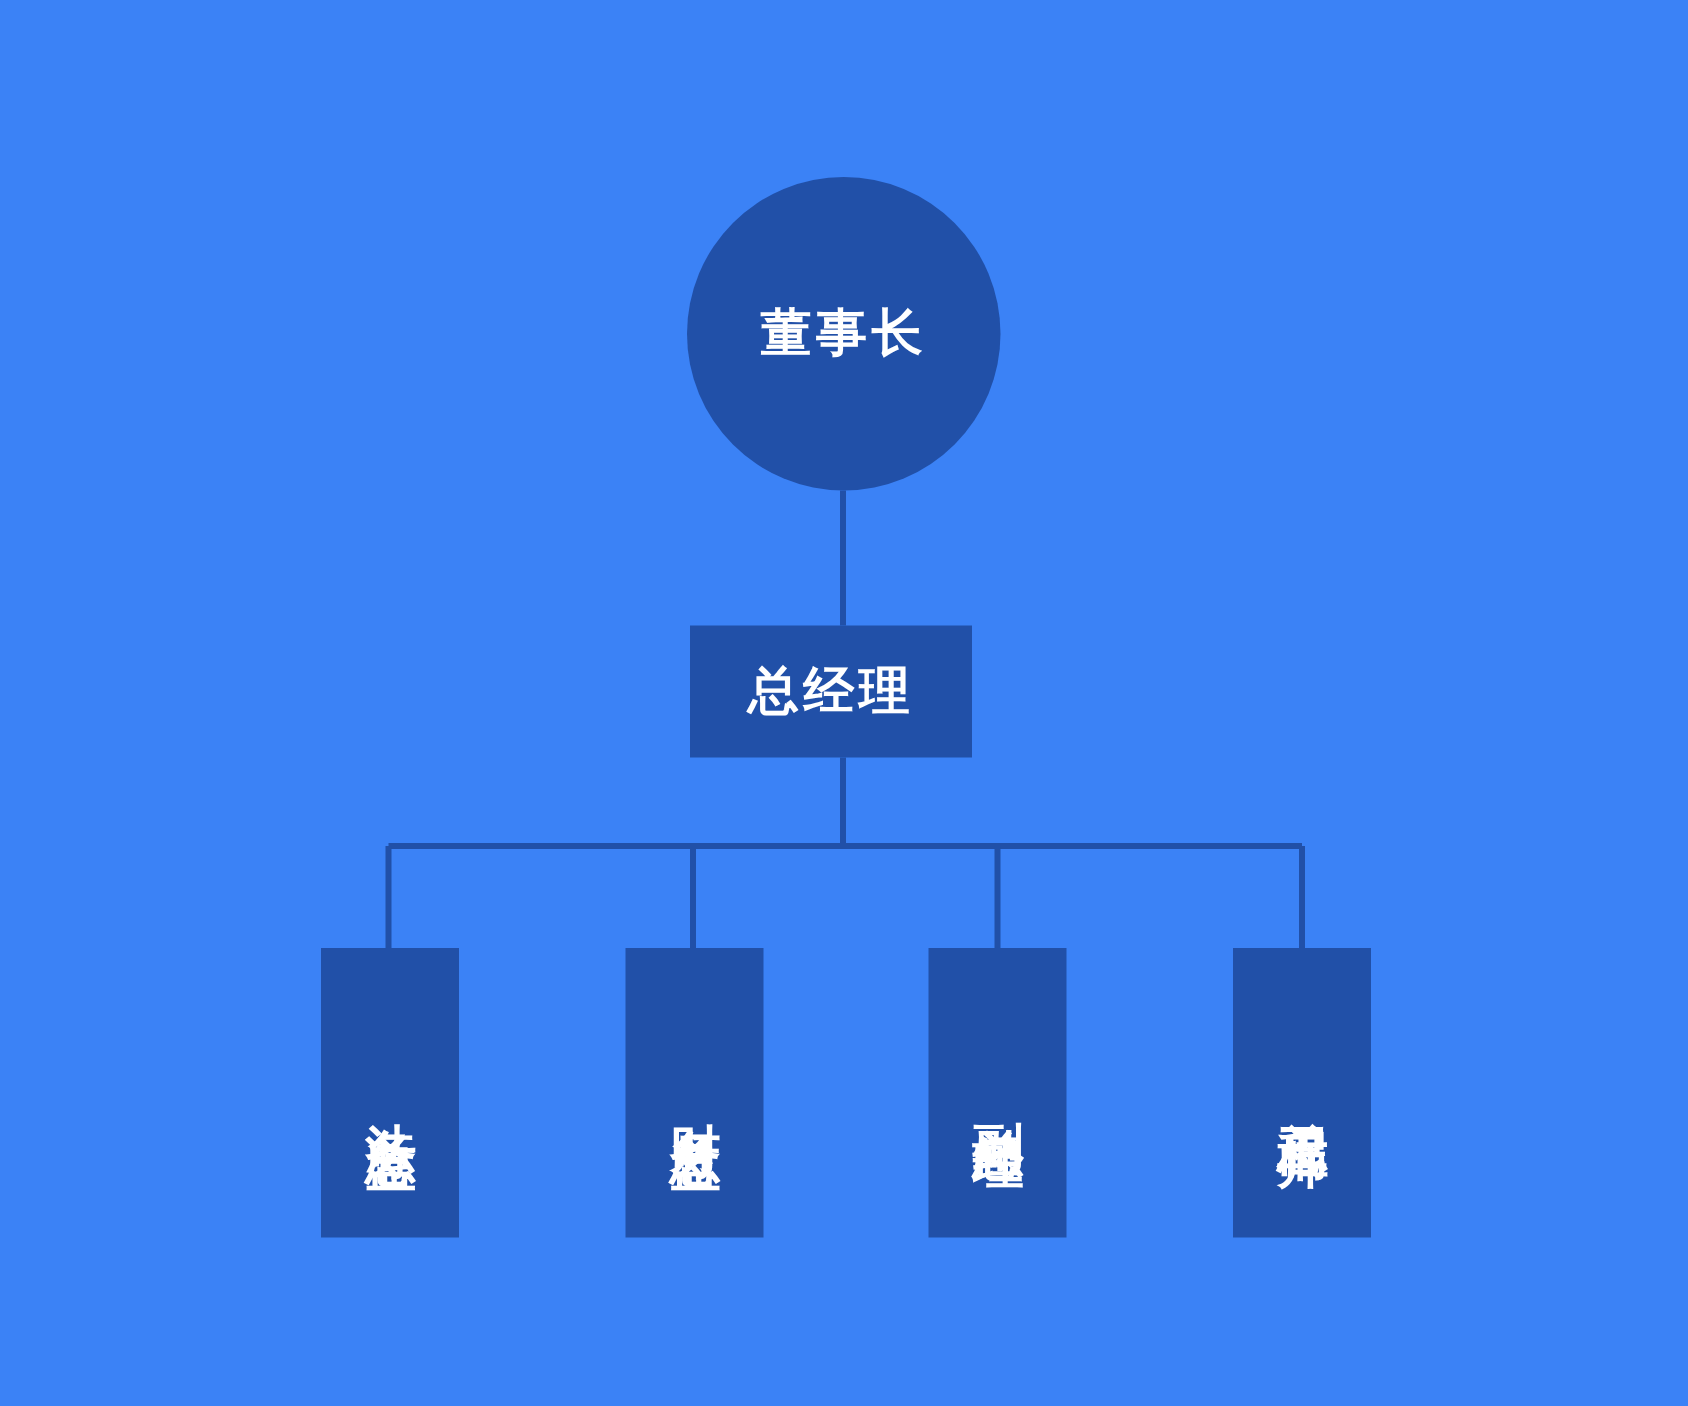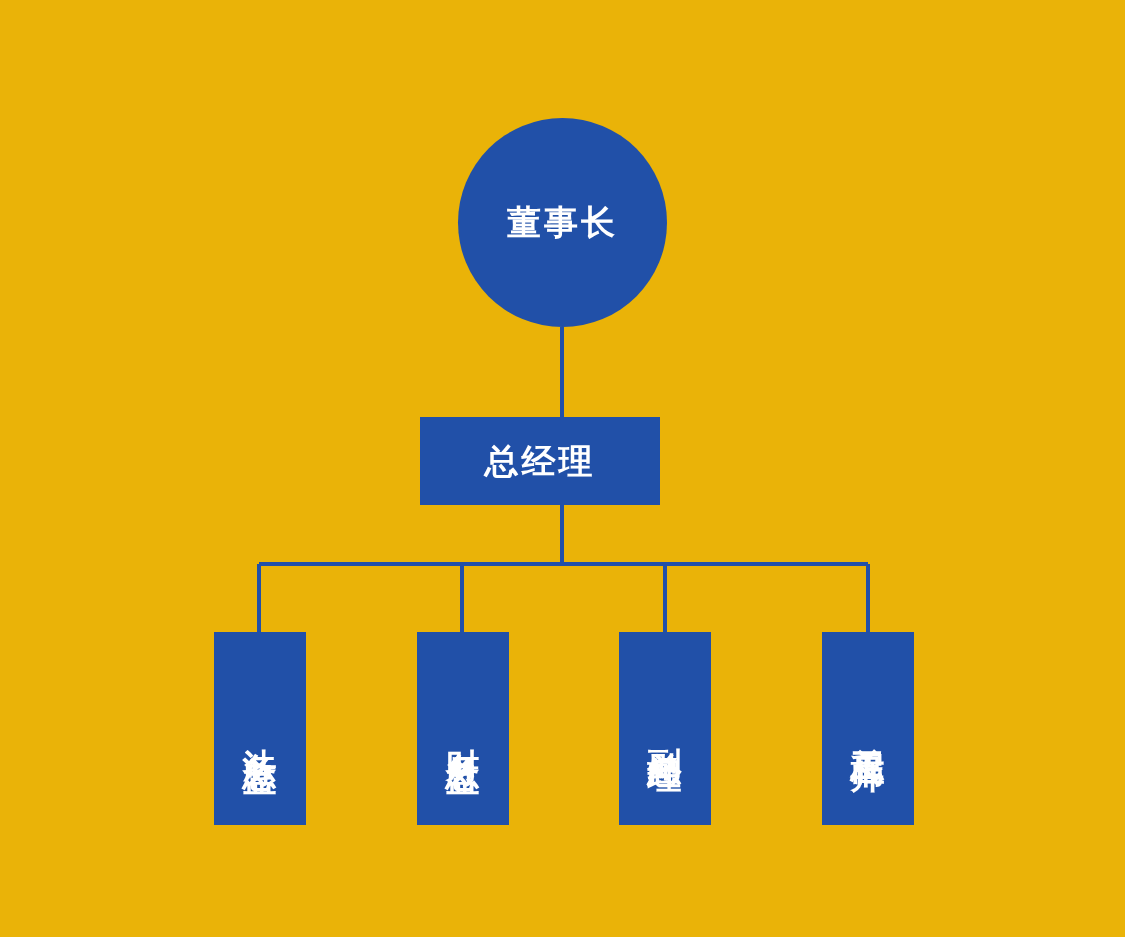--- a/index.html
+++ b/index.html
@@ -58,39 +58,39 @@
     font-weight: 700;
     writing-mode: vertical-rl;
     text-orientation: upright;
     letter-spacing: 4px;
     line-height: 1;
   }
 </style>
 </head>
 <body style="background: rgb(237, 237, 237);">
 
-<div id="chart-canvas" style="background: #eab308;">
+<div id="chart-canvas" style="background: #3b82f6;">
 
   <svg id="connectors" width="1125" height="937" viewBox="0 0 1125 937" xmlns="http://www.w3.org/2000/svg">
     <g id="connector-group" stroke="#2150a8" stroke-width="4" stroke-linecap="butt" fill="none">
         <line x1="562" y1="327" x2="562" y2="417"></line>
         <line x1="562" y1="505" x2="562" y2="564"></line>
         <line x1="259" y1="564" x2="868" y2="564"></line>
         <line x1="259" y1="564" x2="259" y2="632"></line>
         <line x1="462" y1="564" x2="462" y2="632"></line>
         <line x1="665" y1="564" x2="665" y2="632"></line>
         <line x1="868" y1="564" x2="868" y2="632"></line>
       </g>
   </svg>
 
   <div class="node node-circle" id="node-chairman" style="left: 458px; top: 118px; width: 209px; height: 209px; background: rgb(33, 80, 168);">
     <span class="node-label label-h">董事长</span>
   </div>
 
-  <div class="node" id="node-general-manager" style="left: 420px; top: 417px; width: 240px; height: 88px; background: rgb(33, 80, 168);">
+  <div class="node" id="node-general-manager" style="left: 460px; top: 417px; width: 188px; height: 88px; background: rgb(33, 80, 168);">
     <span class="node-label label-h">总经理</span>
   </div>
 
   <div class="node" id="node-child-0" style="left: 214px; top: 632px; width: 92px; height: 193px; background: rgb(33, 80, 168);">
     <span class="node-label label-v">法务总监</span>
   </div>
 
   <div class="node" id="node-child-1" style="left: 417px; top: 632px; width: 92px; height: 193px; background: rgb(33, 80, 168);">
     <span class="node-label label-v">财务总监</span>
   </div>

